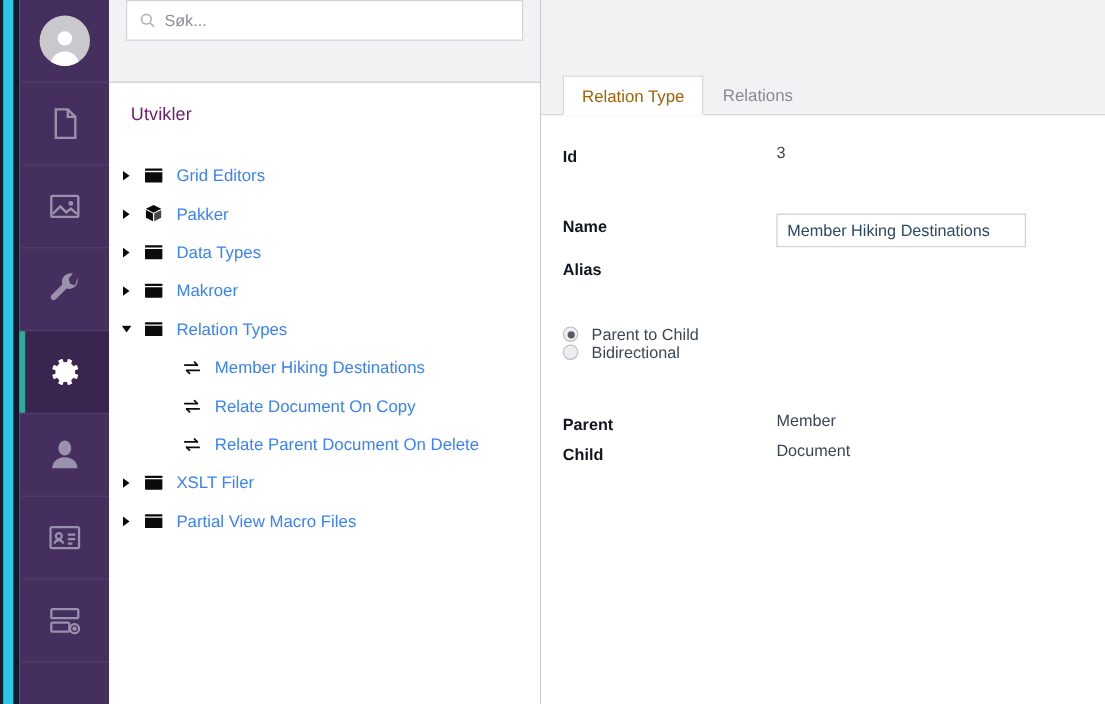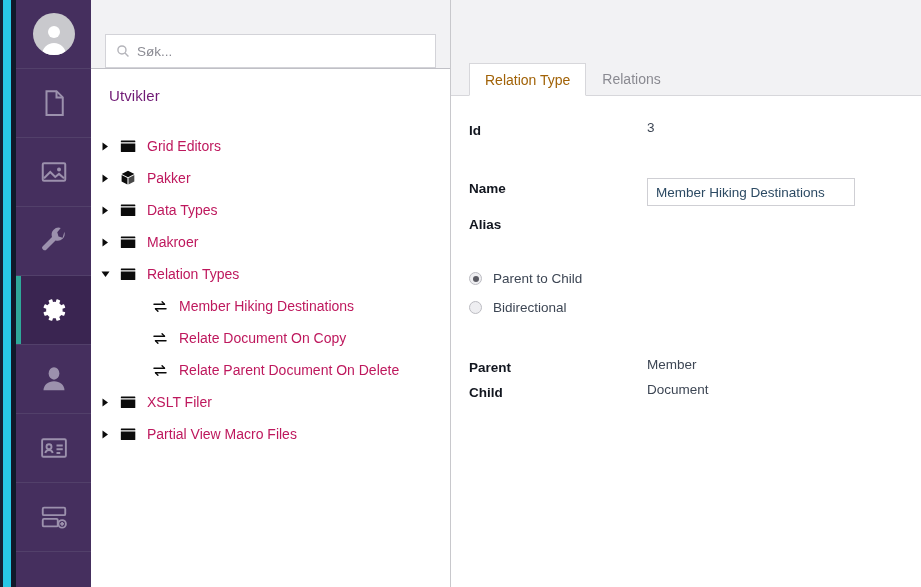--- a/index.html
+++ b/index.html
@@ -50,21 +50,21 @@
     width: 360px; flex: 0 0 360px; height: 587px;
     background: #ffffff;
     display: flex; flex-direction: column;
     border-right: 1px solid #c8c8cc;
     position: relative;
   }
   .tree-header {
     height: 69px; flex: 0 0 69px;
     background: #f2f2f4;
     border-bottom: 1px solid #c0c0c6;
-    display: flex; align-items: flex-end;
+    display: flex; align-items: flex-start;
     padding: 0 14px;
   }
   .search-box {
     flex: 1; height: 34px;
     background: #ffffff;
     border: 1px solid #d3d3d8;
     display: flex; align-items: center;
     padding: 0 10px;
   }
   .search-icon { width: 14px; height: 14px; color: #b4b4ba; flex: 0 0 14px; margin-right: 7px; }
@@ -96,21 +96,21 @@
   .caret.open svg { transform: rotate(90deg); }
   .caret.blank { visibility: hidden; }
   .node-icon {
     width: 22px; flex: 0 0 22px; height: 18px;
     margin-right: 8px; margin-left: 4px;
     display: flex; align-items: center; justify-content: center;
     color: #0b0b0b;
   }
   .node-icon svg { display: block; }
   .node-label {
-    font-size: 14px; color: #be185d;
+    font-size: 14px; color: #3b82f6;
     white-space: nowrap;
   }
 
   
   .detail {
     flex: 1; height: 587px;
     background: #ffffff;
     display: flex; flex-direction: column;
     position: relative;
   }
@@ -451,21 +451,21 @@
       <div class="gap-alias"></div>
 
       <div class="form-row">
         <div class="form-label">Alias</div>
       </div>
 
       <div class="gap-dir"></div>
 
       <div class="form-row">
         <div>
-          <div class="radio-row" style="margin-bottom:14px">
+          <div class="radio-row" style="">
             <span class="radio checked">
                 <span class="dot"></span>
               </span>
             <span class="radio-label">Parent to Child</span>
           </div>
           <div class="radio-row">
             <span class="radio"></span>
             <span class="radio-label">Bidirectional</span>
           </div>
         </div>

